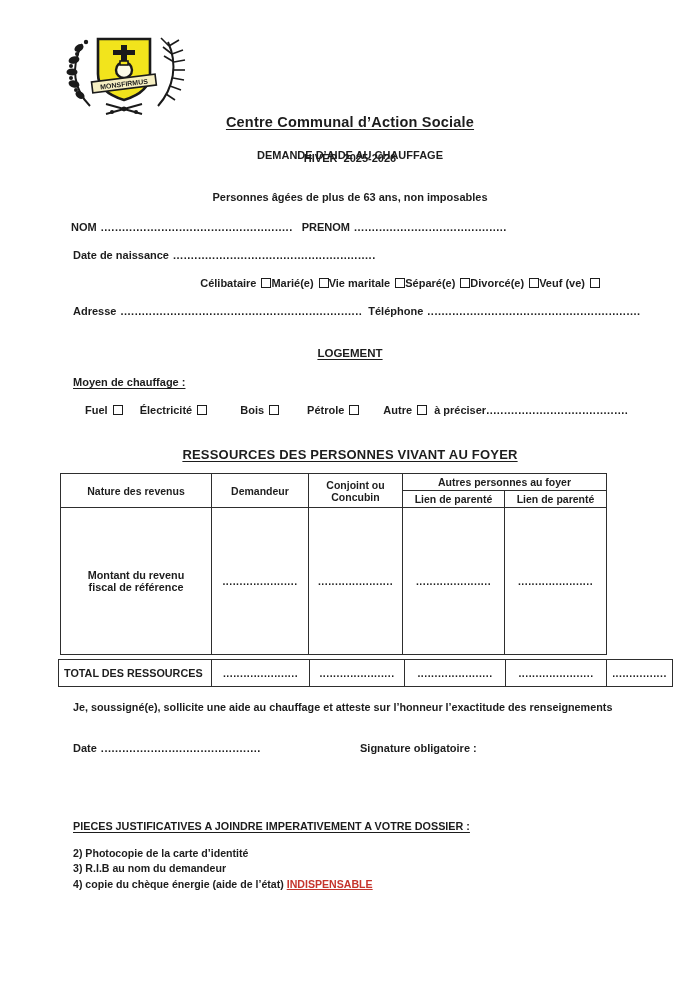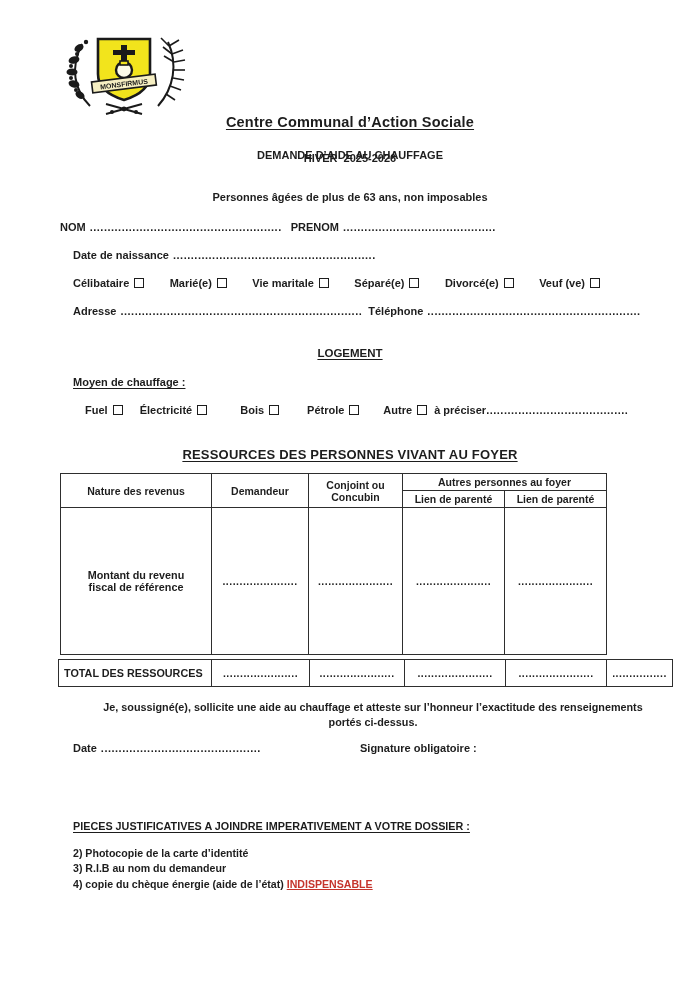--- a/index.html
+++ b/index.html
@@ -85,29 +85,29 @@
       <rect x="30" y="44" width="64" height="11" fill="#f6efc2" stroke="#1a1a1a" stroke-width="1.6"></rect>
       <text x="62" y="52.5" text-anchor="middle" font-size="7" font-weight="bold" font-family="Liberation Sans, sans-serif" fill="#1a1a1a">MONSFIRMUS</text>
     </g>
   </svg>
 
   <div class="abs center title ul" style="top:114px;">Centre Communal d’Action Sociale</div>
   <div class="abs center sub" style="top:149px;">DEMANDE D’AIDE AU CHAUFFAGE</div>
   <div class="abs center sub pre" style="top:152px;">HIVER  2025-2026</div>
   <div class="abs center sub" style="top:159px;margin-top:32px;">Personnes âgées de plus de 63 ans, non imposables</div>
 
-  <div class="abs nowrap" style="left:60px;top:221px;">
+  <div class="abs nowrap" style="left:71px;top:221px;">
     <span class="lbl">NOM</span><span class="dots">......................................................</span><span class="lbl" style="margin-left:9px;">PRENOM</span><span class="dots">...........................................</span>
   </div>
 
   <div class="abs nowrap" style="left:73px;top:249px;">
     <span class="lbl">Date de naissance</span><span class="dots">.........................................................</span>
   </div>
 
-  <div class="abs flexline" style="left:73px;top:277px;width:527px;justify-content:space-between;">
+  <div class="abs flexline" style="left:73px;top:277px;width:527px;justify-content:flex-end;">
     <span><span>Célibataire</span><span class="cb"></span></span>
     <span><span>Marié(e)</span><span class="cb"></span></span>
     <span><span>Vie maritale</span><span class="cb"></span></span>
     <span><span>Séparé(e)</span><span class="cb"></span></span>
     <span><span>Divorcé(e)</span><span class="cb"></span></span>
     <span><span>Veuf (ve)</span><span class="cb"></span></span>
   </div>
 
   <div class="abs center ul" style="top:347px;font-size:11.5px;">LOGEMENT</div>
 
@@ -170,23 +170,22 @@
       <td class="tot-label">TOTAL DES RESSOURCES</td>
       <td class="dots">......................</td>
       <td class="dots">......................</td>
       <td class="dots">......................</td>
       <td class="dots">......................</td>
       <td class="dots">................</td>
     </tr>
   </tbody>
     </table>
 
-  <div class="abs decl" style="left:73px;top:700px;text-align:center;">
+  <div class="abs decl" style="left:73px;top:700px;">
     <div>Je, soussigné(e), sollicite une aide au chauffage et atteste sur l’honneur l’exactitude des renseignements</div>
-    <div>portés ci-dessus.</div>
   </div>
 
   <div class="abs nowrap" style="left:73px;top:742px;">
     <span class="lbl">Date</span><span class="dots">.............................................</span>
   </div>
   <div class="abs" style="left:360px;top:742px;">Signature obligatoire :</div>
 
   <div class="abs ul" style="left:73px;top:820px;font-size:10.8px;">PIECES JUSTIFICATIVES A JOINDRE IMPERATIVEMENT A VOTRE DOSSIER :</div>
   <div class="abs" style="left:73px;top:846px;">
     <div class="item">2) Photocopie de la carte d’identité</div>

